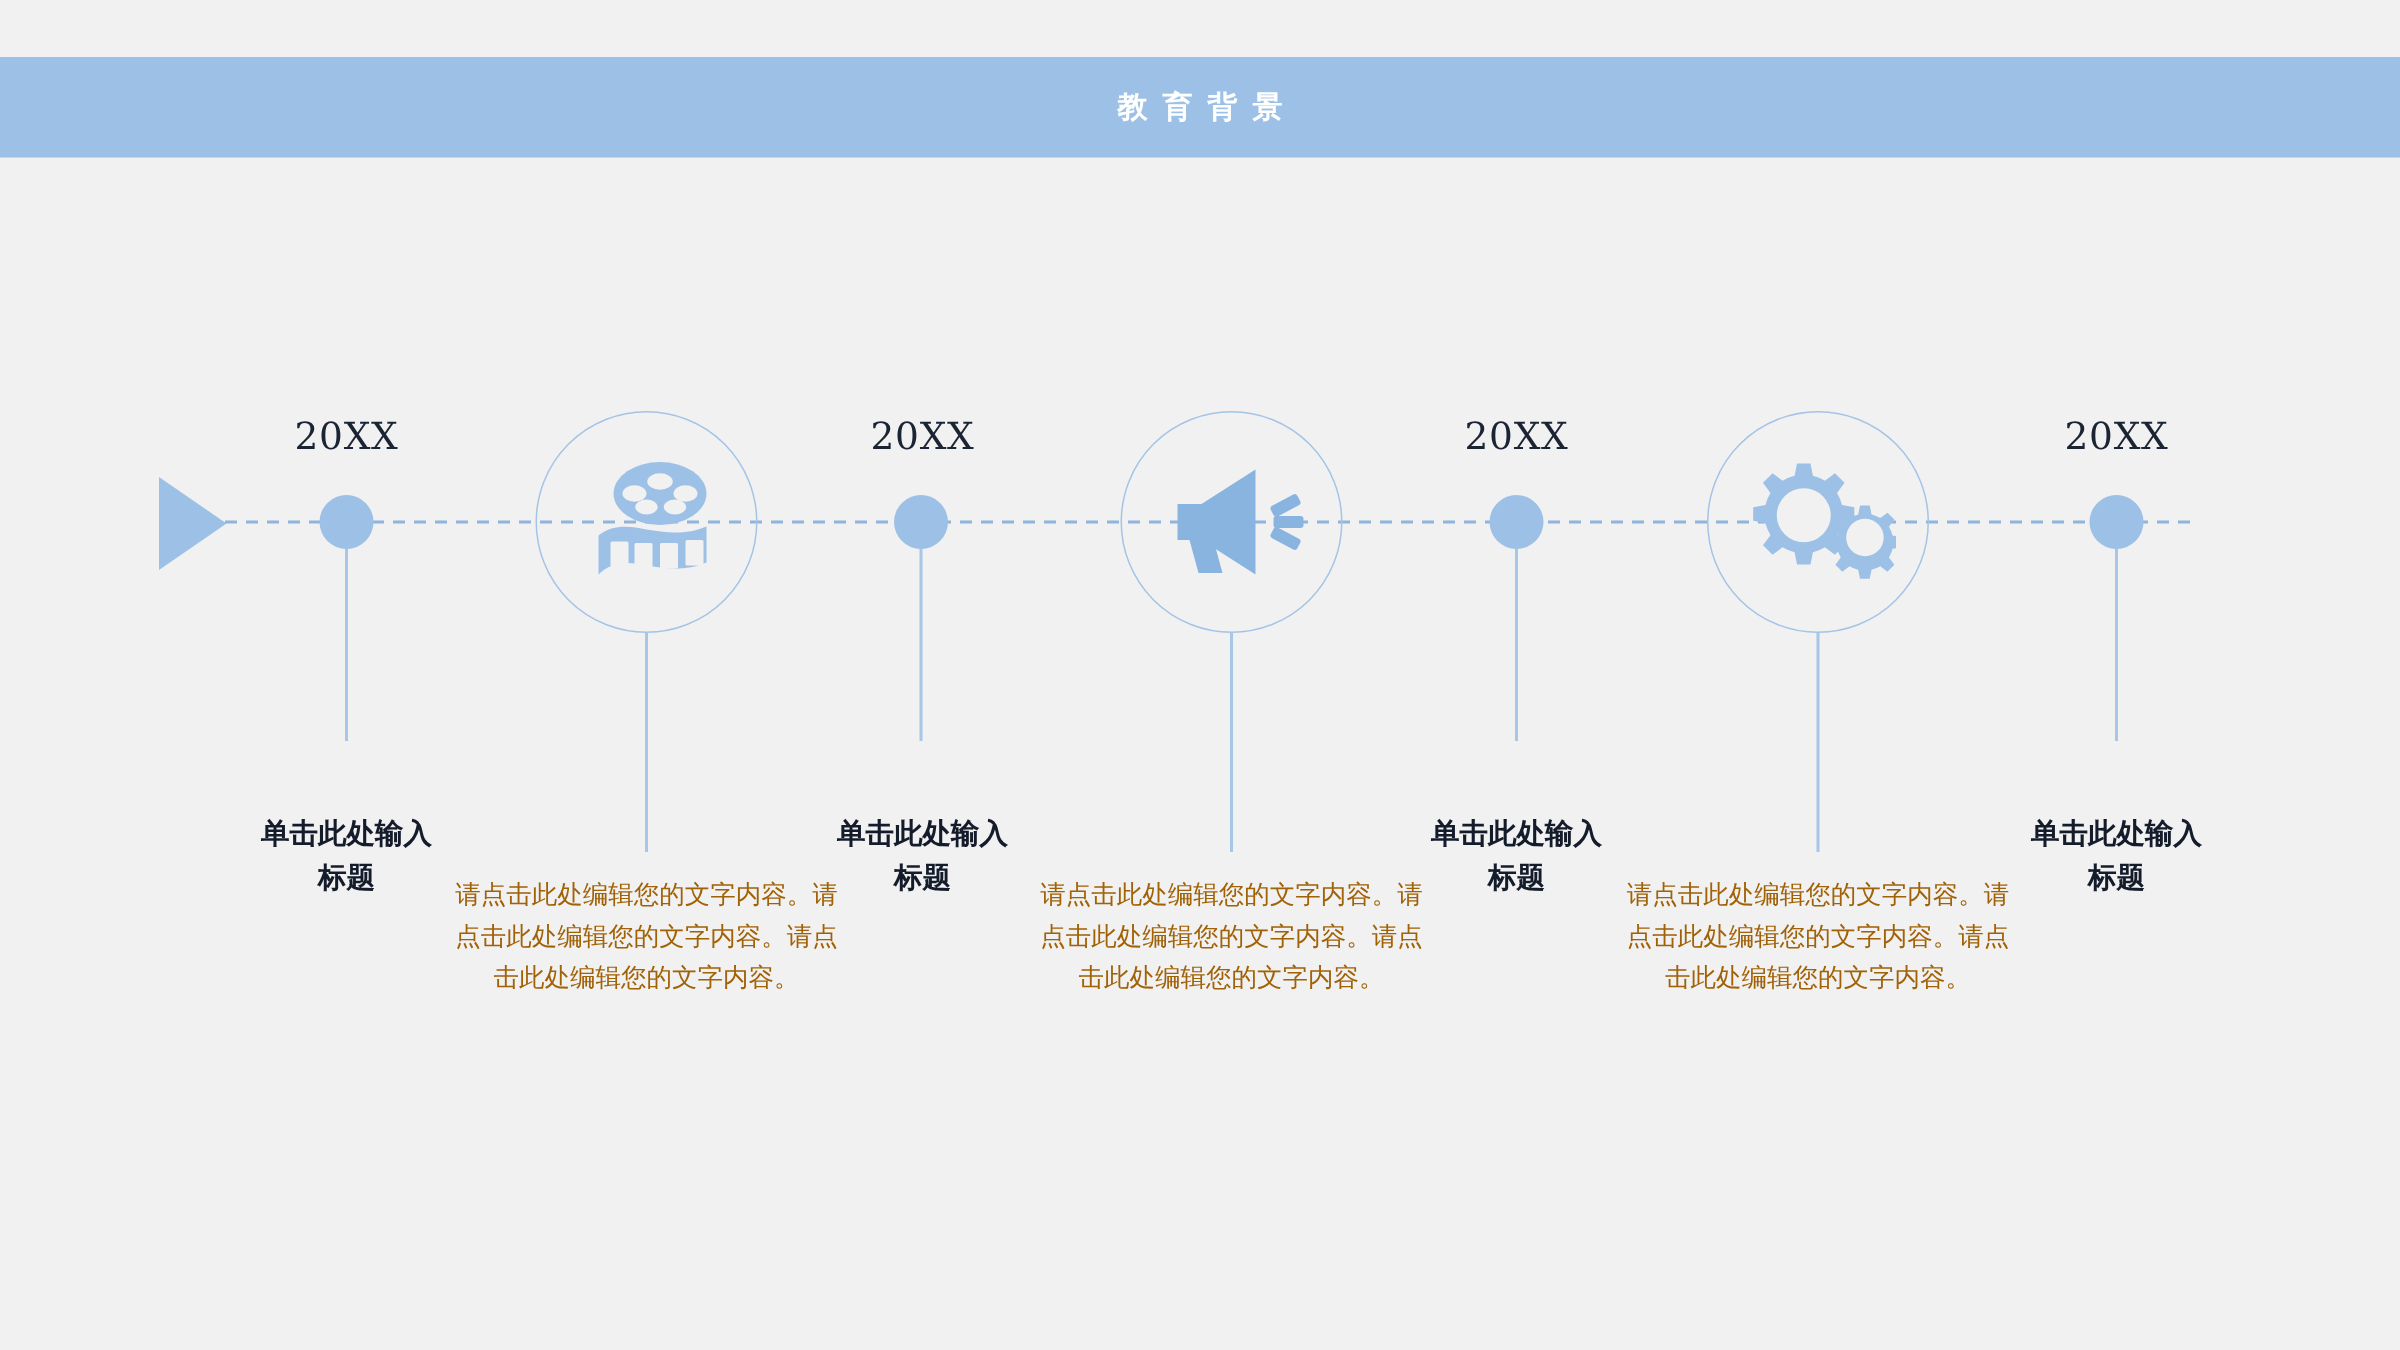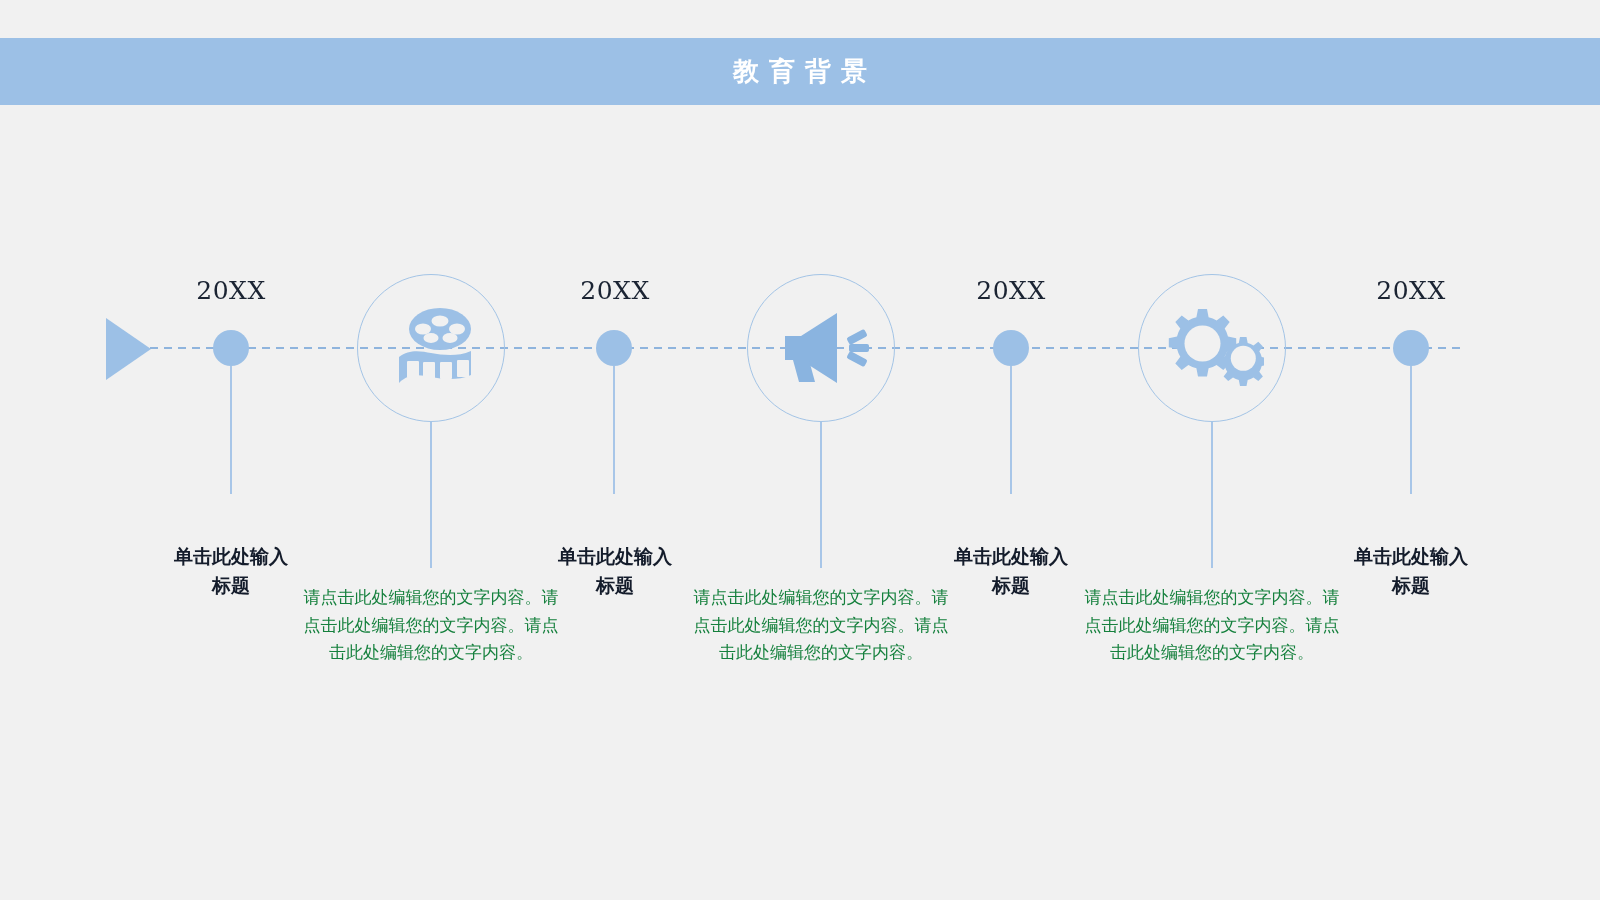--- a/index.html
+++ b/index.html
@@ -19,21 +19,21 @@
   
   .banner {
     position:absolute;
     left:0; top:38px;
     width:1600px; height:67px;
     background:#9cc0e6;
     display:flex; align-items:center; justify-content:center;
   }
   .banner-title {
     color:#ffffff;
-    font-size:26px;
+    font-size:20px;
     font-weight:bold;
     letter-spacing:10px;
     text-indent:10px;
     font-family:"DejaVu Sans","Liberation Sans",sans-serif;
   }
 
   
   .axis-wrap { position:absolute; left:0; top:0; width:1600px; height:888px; }
 
   .arrow-head {
@@ -110,21 +110,21 @@
     font-family:"DejaVu Sans","Liberation Sans",sans-serif;
     margin-top:39px;
   }
   .para-block {
     position:absolute;
     width:256px;
     text-align:center;
     top:584px;
     font-size:17px;
     line-height:1.62;
-    color:#15803d;
+    color:#a16207;
     font-family:"DejaVu Serif","Liberation Serif",serif;
   }
 </style>
 </head>
 <body>
 
 <div class="slide">
 
   <div class="banner">
     <div class="banner-title">教育背景</div>

